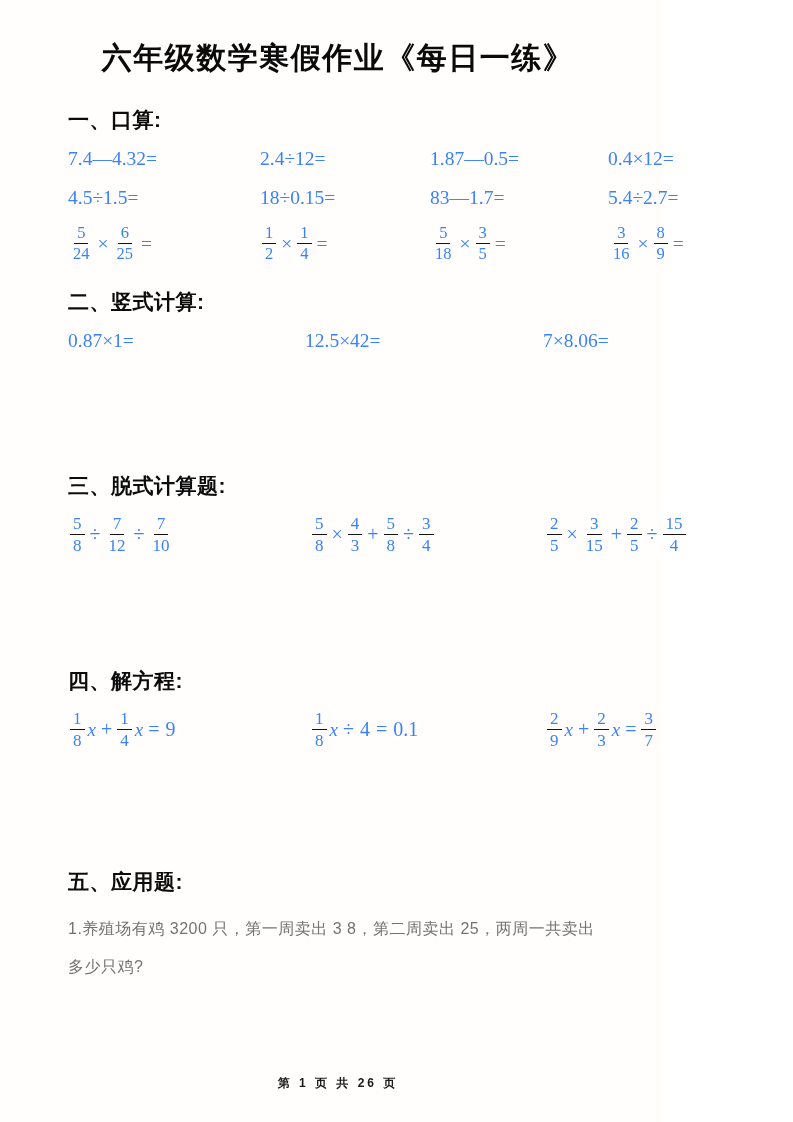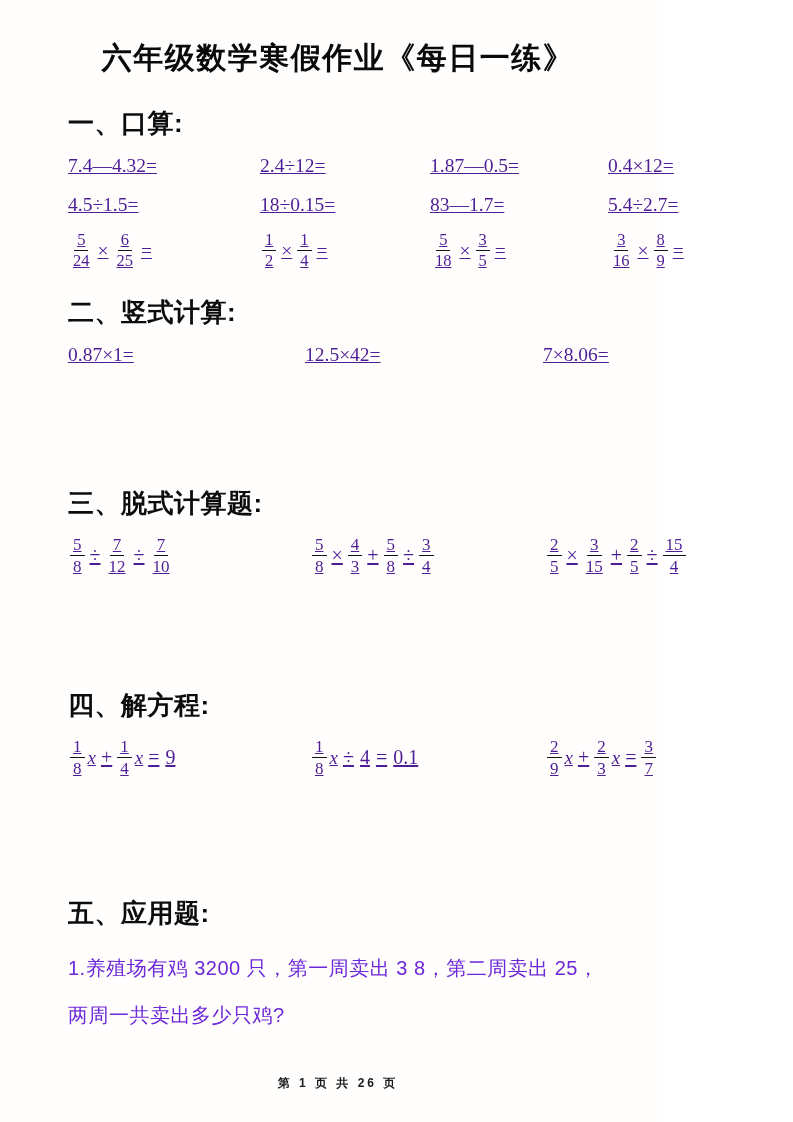--- a/index.html
+++ b/index.html
@@ -17,33 +17,32 @@
     background: #fffefd;
   }
   h1.title {
     text-align: center;
     font-size: 30px; font-weight: 900;
     letter-spacing: 1.5px;
     color: #0a0a0a;
     margin: 2px 0 27px;
   }
   h2.sec {
-    font-size: 26px; font-weight: 800;
+    font-size: 21px; font-weight: 800;
     color: #0c0c0c;
     margin: 0 0 14px;
     letter-spacing: 0.5px;
   }
   .row {
     display: grid;
     font-family: "Liberation Serif", serif;
     font-size: 19.5px;
-    color: #4c1d95;
+    color: #3b82f6;
     margin-bottom: 17px;
     align-items: center;
-    text-decoration: underline;
   }
   .cols4 { grid-template-columns: 192px 170px 178px 1fr; }
   .cols3 { grid-template-columns: 237px 238px 1fr; }
   .cols3b { grid-template-columns: 242px 235px 1fr; }
   .row .cell { white-space: nowrap; }
   .fr { margin-bottom: 20px; }
   .fr .cell { display: flex; align-items: center; }
   .frac {
     display: inline-flex; flex-direction: column; align-items: center;
     font-size: 16.5px; line-height: 1.12; margin: 0 2px;
@@ -52,23 +51,23 @@
   .frac .den { padding: 1px 3px 0; }
   .op { margin: 0 3px; }
   .var { font-style: italic; margin: 0 2px 0 1px; font-size: 19px; }
   .big { font-size: 20px; }
   .big .frac { font-size: 17px; }
   .workspace { width: 100%; }
   .ws-vertical { height: 103px; }
   .ws-stepwise { height: 92px; }
   .ws-equations { height: 98px; }
   .word-text {
-    font-size: 20px;
+    font-size: 16px;
     line-height: 2.35;
-    color: #6d28d9;
+    color: #737373;
     margin-top: 4px;
     letter-spacing: 0.5px;
   }
   .footer {
     margin-top: auto;
     text-align: center;
     font-size: 12px; font-weight: 700;
     letter-spacing: 3px;
     color: #1a1a1a;
     padding-bottom: 8px;

